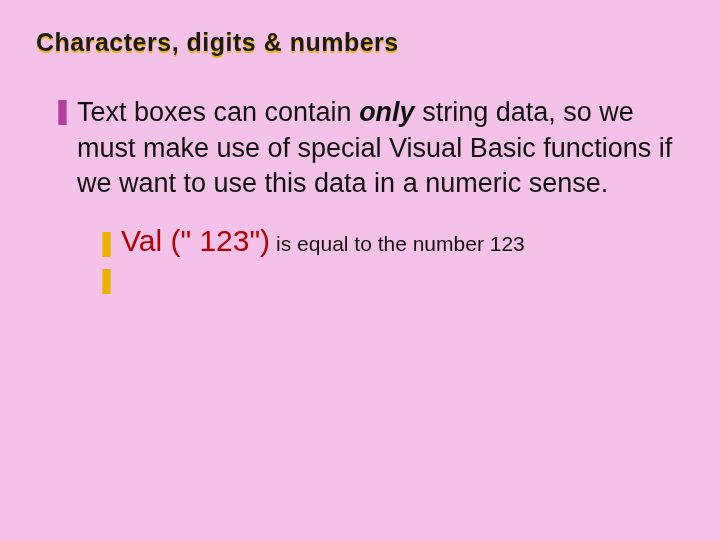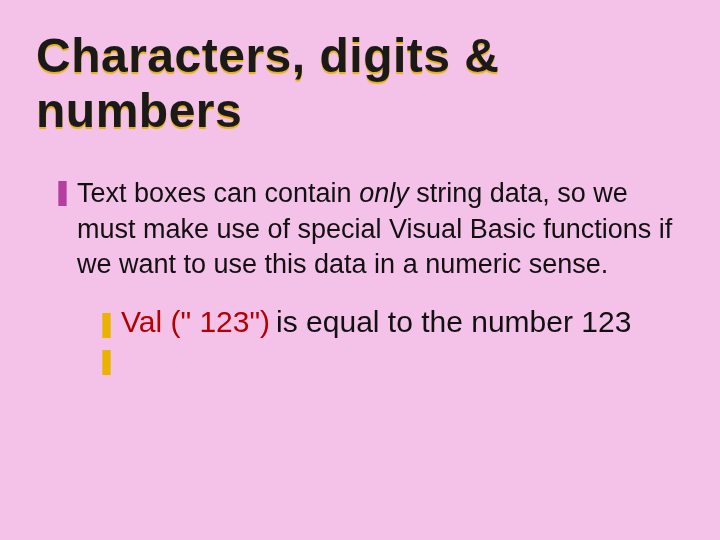--- a/index.html
+++ b/index.html
@@ -4,21 +4,21 @@
 <style>
   * { margin: 0; padding: 0; box-sizing: border-box; }
   html, body { width: 720px; height: 540px; }
   body {
     background: #f4c2e8;
     font-family: Verdana, Geneva, sans-serif;
     padding: 28px 36px 0 36px;
     overflow: hidden;
   }
   .title {
-    font-size: 48px;
+    font-size: 25px;
     font-weight: bold;
     color: #1a1a1a;
     text-shadow: 0 2px 1px #e9b300;
     margin-bottom: 38px;
     letter-spacing: 0.5px;
     font-family: Verdana, Arial, sans-serif;
   }
   .bullet-main {
     display: flex;
     align-items: flex-start;
@@ -32,21 +32,21 @@
     line-height: 1.2;
     flex-shrink: 0;
   }
   .bullet-main .text {
     font-size: 27px;
     color: #111;
     line-height: 1.32;
     font-family: Tahoma, Verdana, sans-serif;
   }
   .bullet-main .text .b { font-weight: normal; }
-  .bullet-main .text .bi { font-weight: normal; font-style: italic; }
+  .bullet-main .text .bi { font-weight: bold; font-style: italic; }
   .sub {
     margin-left: 60px;
   }
   .bullet-sub {
     display: flex;
     align-items: baseline;
     margin-bottom: 6px;
   }
   .bullet-sub .icon {
     color: #e9b300;
@@ -55,21 +55,21 @@
     line-height: 1.2;
     flex-shrink: 0;
   }
   .bullet-sub .fn {
     color: #b30000;
     font-size: 30px;
     font-family: Tahoma, Verdana, sans-serif;
   }
   .bullet-sub .desc {
     color: #111;
-    font-size: 30px;
+    font-size: 21px;
     font-family: Tahoma, Verdana, sans-serif;
     margin-left: 6px;
   }
 </style>
 </head>
 <body>
 
 <div class="title">Characters, digits &amp; numbers</div>
 
 <div class="bullet-main">

